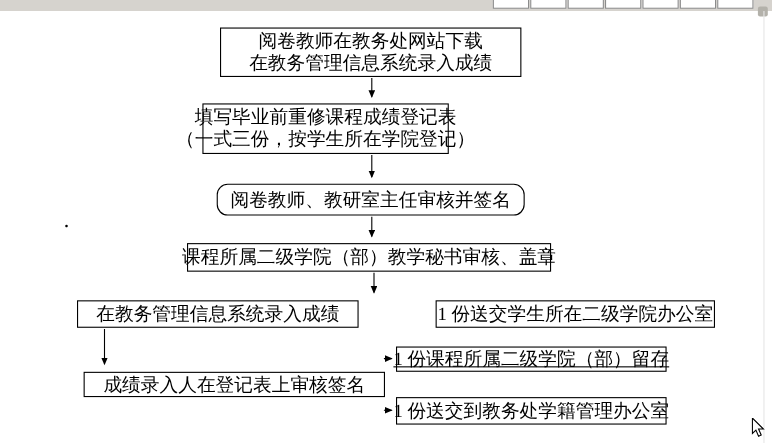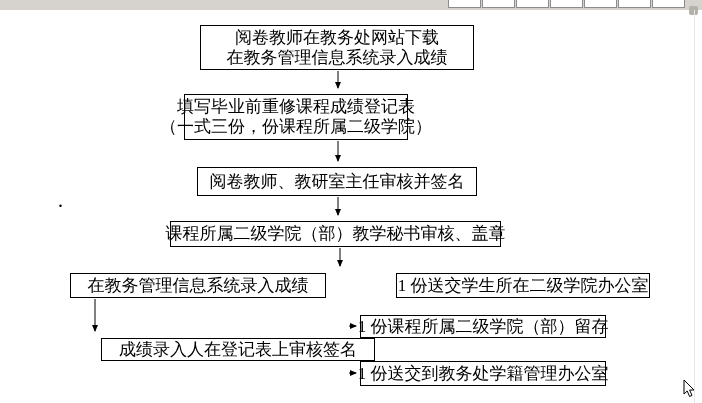--- a/index.html
+++ b/index.html
@@ -66,44 +66,44 @@
     <line x1="349" y1="373" x2="356" y2="373" stroke="#000" stroke-width="1" marker-end="url(#ah)"></line>
   </svg>
 
   <div class="fbox" style="left:200px;top:25px;width:274px;height:45px;">
     <span>阅卷教师在教务处网站下载</span>
     <span>在教务管理信息系统录入成绩</span>
   </div>
 
   <div class="fbox" style="left:184px;top:94px;width:224px;height:46px;">
     <span>填写毕业前重修课程成绩登记表</span>
-    <span>（一式三份，份课程所属二级学院）</span>
+    <span>（一式三份，按学生所在学院登记）</span>
   </div>
 
-  <div class="fbox" style="left:197px;top:167px;width:280px;height:29px;">
+  <div class="fbox" style="left:197px;top:167px;width:280px;height:29px;border-radius:10px;">
     <span>阅卷教师、教研室主任审核并签名</span>
   </div>
 
   <div class="fbox" style="left:170px;top:221px;width:331px;height:26px;">
     <span>课程所属二级学院（部）教学秘书审核、盖章</span>
   </div>
 
   <div class="fbox" style="left:70px;top:273px;width:256px;height:25px;">
     <span>在教务管理信息系统录入成绩</span>
   </div>
 
   <div class="fbox" style="left:352px;top:273px;width:254px;height:25px;margin-left:44px;">
     <span>1 份送交学生所在二级学院办公室</span>
   </div>
 
-  <div class="fbox" style="left:360px;top:315px;width:246px;height:23px;">
+  <div class="fbox" style="left:360px;top:315px;width:246px;height:23px;text-decoration:underline;">
     <span>1 份课程所属二级学院（部）留存</span>
   </div>
 
-  <div class="fbox" style="left:76px;top:338px;width:274px;height:23px;margin-left:25px;">
+  <div class="fbox" style="left:76px;top:338px;width:274px;height:23px;">
     <span>成绩录入人在登记表上审核签名</span>
   </div>
 
   <div class="fbox" style="left:360px;top:361px;width:246px;height:25px;align-items:center;">
     <span>1 份送交到教务处学籍管理办公室</span>
   </div>
 
   <svg class="mouse-cursor" width="14" height="18" viewBox="0 0 14 18">
     <polygon points="1,0 1,14 4.2,11 6.6,16.5 9,15.4 6.6,10 11,10" fill="#ffffff" stroke="#000000" stroke-width="1"></polygon>
   </svg>

